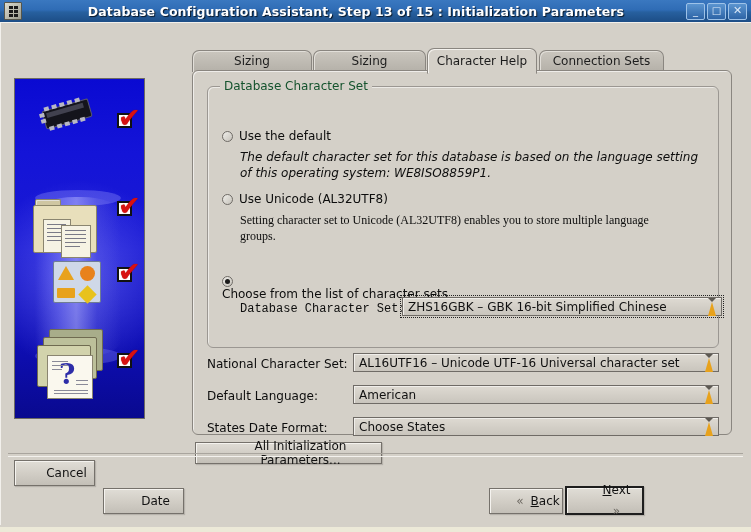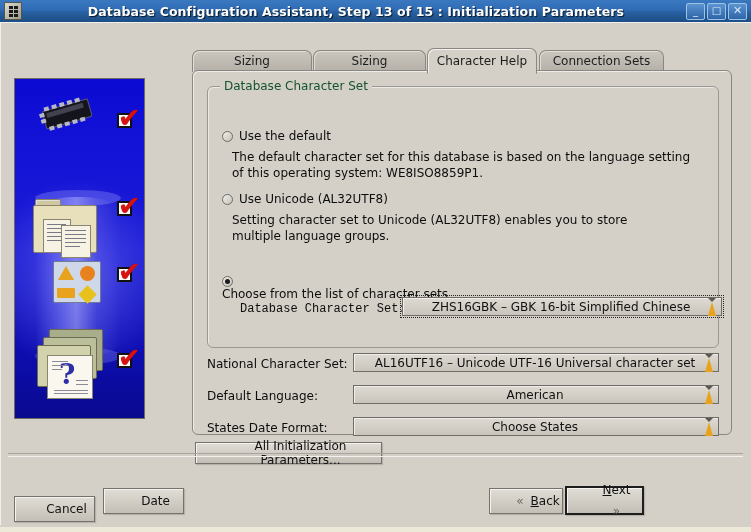--- a/index.html
+++ b/index.html
@@ -155,22 +155,22 @@
 
   .field-label{position:absolute;font-size:12px;color:#0d0d0d;}
   .combo{
     position:absolute;height:19px;box-sizing:border-box;
     background:linear-gradient(to bottom,#dedad2,#c9c5bd);
     border:1px solid #6f6b66;
     box-shadow:inset 1px 1px 0 #f0eeea;
     display:flex;align-items:center;
   }
   .combo .val{
-    flex:1;padding-left:16px;font-size:12px;color:#111;
-    white-space:nowrap;overflow:hidden;text-align:center;
+    flex:1;padding-left:5px;font-size:12px;color:#111;
+    white-space:nowrap;overflow:hidden;
   }
   .combo .arrow{
     width:18px;height:17px;flex:0 0 auto;display:flex;align-items:center;justify-content:center;
   }
   .combo .arrow .tri{
     width:0;height:0;border-left:4px solid transparent;border-right:4px solid transparent;
     border-top:4px solid #5d5952;margin:0;
   }
   .combo.focus{outline:1px dotted #222;outline-offset:1px;}
 
@@ -312,27 +312,27 @@
 
   <div class="panel">
 
     <div class="groupbox">
       <div class="gb-title">Database Character Set</div>
 
       <div class="radio-row" style="left:14px;top:42px;">
         <span class="radio"></span>
         <span class="radio-label">Use the default</span>
       </div>
-      <div class="helptext" style="left:24px;top:62px;width:468px;">The default character set for this database is based on the language setting of this operating system: WE8ISO8859P1.</div>
+      <div class="helptext" style="left:32px;top:62px;width:468px;font-style:italic;">The default character set for this database is based on the language setting of this operating system: WE8ISO8859P1.</div>
 
       <div class="radio-row" style="left:14px;top:105px;">
         <span class="radio"></span>
         <span class="radio-label">Use Unicode (AL32UTF8)</span>
       </div>
-      <div class="helptext" style="left:24px;top:125px;width:440px;">Setting character set to Unicode (AL32UTF8) enables you to store multiple language groups.</div>
+      <div class="helptext" style="left:32px;top:125px;width:440px;font-family:Liberation Serif, serif;">Setting character set to Unicode (AL32UTF8) enables you to store multiple language groups.</div>
 
       <div class="radio-row" style="left:14px;top:187px;flex-direction:column;">
         <span class="radio sel"></span>
         <span class="radio-label">Choose from the list of character sets</span>
       </div>
 
       <div class="field-label" style="left:32px;top:215px;font-family:Liberation Mono, monospace;">Database Character Set:</div>
       <div class="combo focus" style="left:194px;top:210px;width:320px;">
         <span class="val">ZHS16GBK – GBK 16-bit Simplified Chinese</span>
         <span class="arrow">
@@ -365,21 +365,21 @@
         </span>
     </div>
   </div>
 
   <div class="btn" style="left:195px;top:442px;width:187px;height:22px;">
     <span>All Initialization Parameters...</span>
   </div>
 
   <div class="hsep"></div>
 
-  <div class="btn" style="left:14px;top:496px;width:81px;height:26px;align-items:center;">
+  <div class="btn" style="left:14px;top:460px;width:81px;height:26px;align-items:center;">
     <span>Cancel</span>
   </div>
   <div class="btn" style="left:103px;top:488px;width:81px;height:26px;">
     <span>Date</span>
   </div>
 
   <div class="btn" style="left:489px;top:488px;width:74px;height:26px;">
     <span class="chev">«</span>
     <span><u>B</u>ack</span>
   </div>

